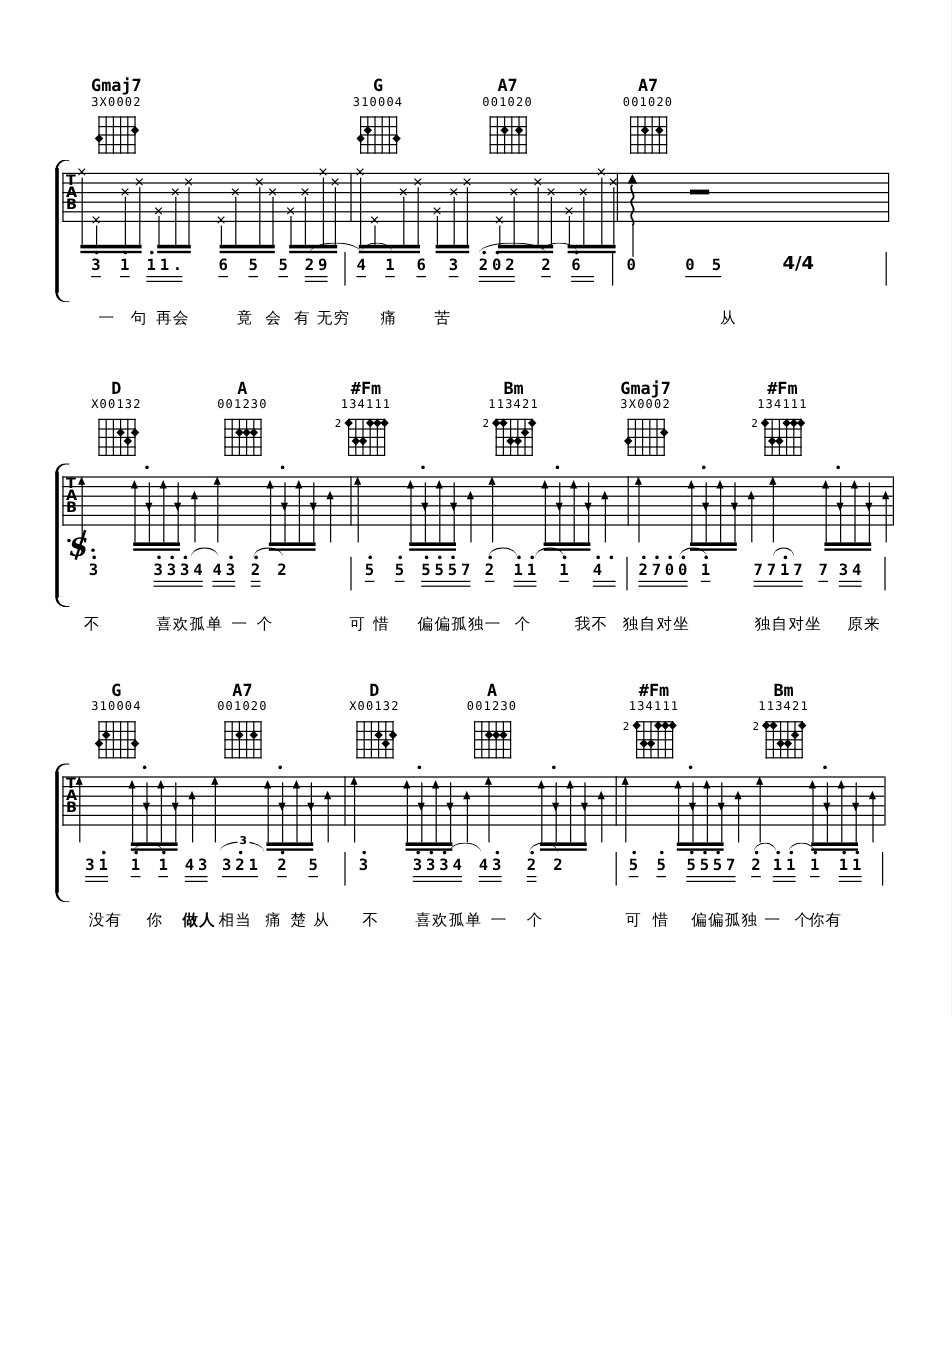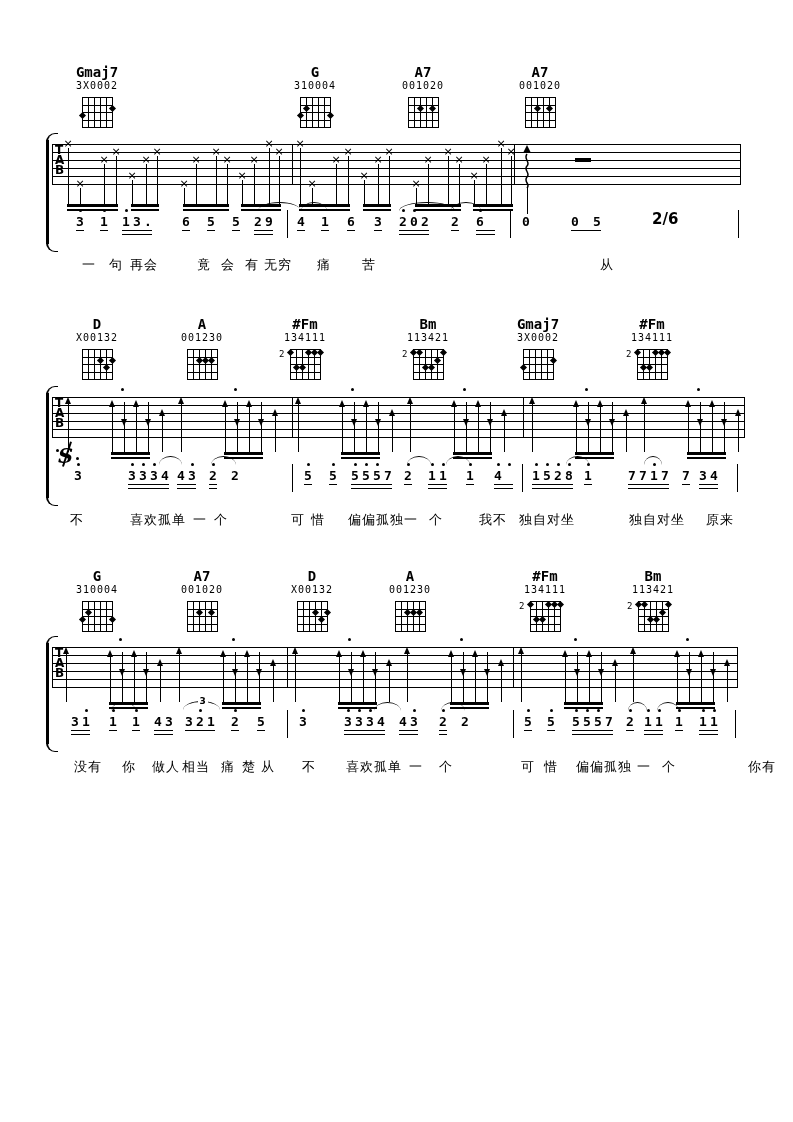--- a/index.html
+++ b/index.html
@@ -181,21 +181,21 @@
       <polygon points="6,1 2,9 10,9" fill="#000"></polygon>
     </svg>
     <div class="abs blk" style="left: 527px; top: 188px; width: 1px; height: 26px;"></div>
     <div class="abs blk" style="left: 575px; top: 158px; width: 16px; height: 4px;"></div>
     <div class="abs jtok" style="left: 76px; top: 214px;">3</div>
     <div class="abs blk" style="left: 76px; top: 230px; width: 8px; height: 1.3px;"></div>
     <div class="abs rdot" style="left: 79.2px; top: 209px;"></div>
     <div class="abs jtok" style="left: 100px; top: 214px;">1</div>
     <div class="abs blk" style="left: 100px; top: 230px; width: 8px; height: 1.3px;"></div>
     <div class="abs rdot" style="left: 103.2px; top: 209px;"></div>
-    <div class="abs jtok" style="left: 122px; top: 214px;">13.</div>
+    <div class="abs jtok" style="left: 122px; top: 214px;">11.</div>
     <div class="abs blk" style="left: 122px; top: 230px; width: 30px; height: 1.3px;"></div>
     <div class="abs blk" style="left: 122px; top: 233.5px; width: 30px; height: 1.3px;"></div>
     <div class="abs rdot" style="left: 125.2px; top: 209px;"></div>
     <div class="abs jtok" style="left: 182px; top: 214px;">6</div>
     <div class="abs blk" style="left: 182px; top: 230px; width: 8px; height: 1.3px;"></div>
     <div class="abs jtok" style="left: 207px; top: 214px;">5</div>
     <div class="abs blk" style="left: 207px; top: 230px; width: 8px; height: 1.3px;"></div>
     <div class="abs jtok" style="left: 232px; top: 214px;">5</div>
     <div class="abs blk" style="left: 232px; top: 230px; width: 8px; height: 1.3px;"></div>
     <div class="abs jtok" style="left: 254px; top: 214px;">29</div>
@@ -223,21 +223,21 @@
     <div class="abs jtok" style="left: 522px; top: 214px;">0</div>
     <div class="abs jtok" style="left: 571px; top: 214px;">0 5</div>
     <div class="abs blk" style="left: 571px; top: 230px; width: 30px; height: 1.3px;"></div>
     <div class="abs blk" style="left: 287px; top: 210px; width: 1.2px; height: 28px;"></div>
     <div class="abs blk" style="left: 510px; top: 210px; width: 1.2px; height: 28px;"></div>
     <div class="abs blk" style="left: 738px; top: 210px; width: 1.4px; height: 28px;"></div>
     <div class="abs arc" style="left: 258px; top: 202px; width: 43px;"></div>
     <div class="abs arc" style="left: 301px; top: 202px; width: 26px;"></div>
     <div class="abs arc" style="left: 399px; top: 202px; width: 56px;"></div>
     <div class="abs arc" style="left: 451px; top: 202px; width: 30px;"></div>
-    <div class="abs" style="left: 652px; top: 210px; font: bold 15px &quot;DejaVu Sans&quot;, sans-serif;">2/6</div>
+    <div class="abs" style="left: 652px; top: 210px; font: bold 15px &quot;DejaVu Sans&quot;, sans-serif;">4/4</div>
     <div class="abs lyr" style="left: 82px; top: 256px;">一</div>
     <div class="abs lyr" style="left: 109px; top: 256px;">句</div>
     <div class="abs lyr" style="left: 130px; top: 256px;">再会</div>
     <div class="abs lyr" style="left: 197px; top: 256px;">竟</div>
     <div class="abs lyr" style="left: 221px; top: 256px;">会</div>
     <div class="abs lyr" style="left: 245px; top: 256px;">有</div>
     <div class="abs lyr" style="left: 264px; top: 256px;">无穷</div>
     <div class="abs lyr" style="left: 317px; top: 256px;">痛</div>
     <div class="abs lyr" style="left: 362px; top: 256px;">苦</div>
     <div class="abs lyr" style="left: 600px; top: 256px;">从</div>
@@ -496,21 +496,21 @@
     <div class="abs rdot" style="left: 431.2px; top: 463px;"></div>
     <div class="abs rdot" style="left: 442.2px; top: 463px;"></div>
     <div class="abs jtok" style="left: 466px; top: 468px;">1</div>
     <div class="abs blk" style="left: 466px; top: 484px; width: 8px; height: 1.3px;"></div>
     <div class="abs rdot" style="left: 469.2px; top: 463px;"></div>
     <div class="abs jtok" style="left: 494px; top: 468px;">4</div>
     <div class="abs blk" style="left: 494px; top: 484px; width: 19px; height: 1.3px;"></div>
     <div class="abs blk" style="left: 494px; top: 487.5px; width: 19px; height: 1.3px;"></div>
     <div class="abs rdot" style="left: 497.2px; top: 463px;"></div>
     <div class="abs rdot" style="left: 508.2px; top: 463px;"></div>
-    <div class="abs jtok" style="left: 532px; top: 468px;">1528</div>
+    <div class="abs jtok" style="left: 532px; top: 468px;">2700</div>
     <div class="abs blk" style="left: 532px; top: 484px; width: 41px; height: 1.3px;"></div>
     <div class="abs blk" style="left: 532px; top: 487.5px; width: 41px; height: 1.3px;"></div>
     <div class="abs rdot" style="left: 535.2px; top: 463px;"></div>
     <div class="abs rdot" style="left: 546.2px; top: 463px;"></div>
     <div class="abs rdot" style="left: 557.2px; top: 463px;"></div>
     <div class="abs rdot" style="left: 568.2px; top: 463px;"></div>
     <div class="abs jtok" style="left: 584px; top: 468px;">1</div>
     <div class="abs blk" style="left: 584px; top: 484px; width: 8px; height: 1.3px;"></div>
     <div class="abs rdot" style="left: 587.2px; top: 463px;"></div>
     <div class="abs jtok" style="left: 628px; top: 468px;">7717</div>
@@ -824,28 +824,28 @@
     <div class="abs blk" style="left: 287px; top: 710px; width: 1.2px; height: 28px;"></div>
     <div class="abs blk" style="left: 513px; top: 710px; width: 1.2px; height: 28px;"></div>
     <div class="abs blk" style="left: 735px; top: 710px; width: 1.4px; height: 28px;"></div>
     <div class="abs arc" style="left: 111px; top: 702px; width: 25px;"></div>
     <div class="abs arc" style="left: 374px; top: 702px; width: 27px;"></div>
     <div class="abs arc" style="left: 441px; top: 702px; width: 24px;"></div>
     <div class="abs arc" style="left: 628px; top: 702px; width: 19px;"></div>
     <div class="abs arc" style="left: 657px; top: 702px; width: 22px;"></div>
     <div class="abs lyr" style="left: 74px; top: 758px;">没有</div>
     <div class="abs lyr" style="left: 122px; top: 758px;">你</div>
-    <div class="abs lyr" style="left: 152px; top: 758px;">做人</div>
+    <div class="abs lyr" style="left: 152px; top: 758px; font-weight: bold;">做人</div>
     <div class="abs lyr" style="left: 182px; top: 758px;">相当</div>
     <div class="abs lyr" style="left: 221px; top: 758px;">痛</div>
     <div class="abs lyr" style="left: 242px; top: 758px;">楚</div>
     <div class="abs lyr" style="left: 261px; top: 758px;">从</div>
     <div class="abs lyr" style="left: 302px; top: 758px;">不</div>
     <div class="abs lyr" style="left: 346px; top: 758px;">喜欢孤单</div>
     <div class="abs lyr" style="left: 409px; top: 758px;">一</div>
     <div class="abs lyr" style="left: 439px; top: 758px;">个</div>
     <div class="abs lyr" style="left: 521px; top: 758px;">可</div>
     <div class="abs lyr" style="left: 544px; top: 758px;">惜</div>
     <div class="abs lyr" style="left: 576px; top: 758px;">偏偏孤独</div>
     <div class="abs lyr" style="left: 637px; top: 758px;">一</div>
     <div class="abs lyr" style="left: 662px; top: 758px;">个</div>
-    <div class="abs lyr" style="left: 748px; top: 758px;">你有</div>
+    <div class="abs lyr" style="left: 674px; top: 758px;">你有</div>
   </div>
 
 </body></html>

